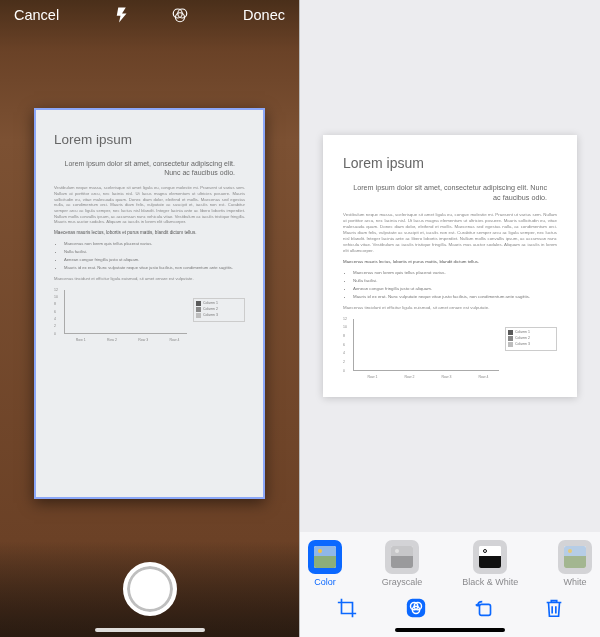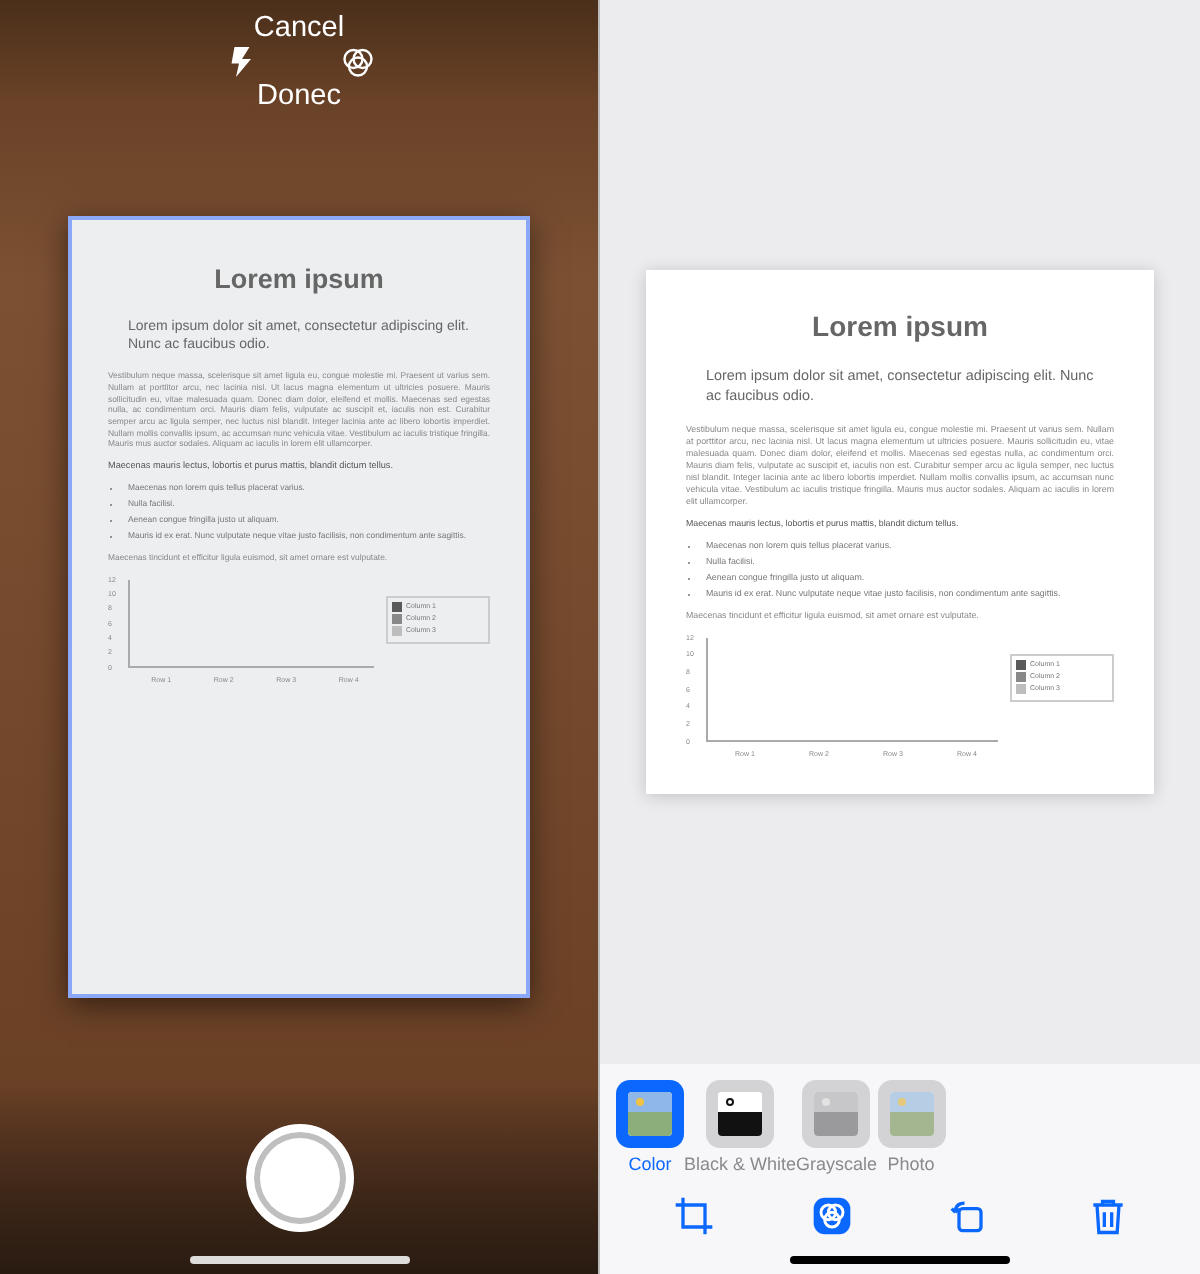--- a/index.html
+++ b/index.html
@@ -40,41 +40,40 @@
   }
   .status-right { display: flex; align-items: center; gap: 4px; }
   .camera-top-bar {
     display: flex;
     align-items: center;
     justify-content: space-between;
     padding: 6px 14px 10px 14px;
     color: #fff;
     font-size: 14.5px;
     font-weight: 400;
-    flex-direction: column;
   }
   .cam-center-icons { display: flex; gap: 40px; align-items: center; }
   .cam-center-icons svg { width: 18px; height: 18px; }
 
   .doc-on-desk {
     position: absolute;
     top: 108px;
     left: 34px;
     right: 34px;
     bottom: 138px;
     background: #eceef0;
     box-shadow: 0 4px 14px rgba(0,0,0,0.5);
     border: 2px solid rgba(60,110,255,0.55);
   }
   .doc-inner {
     padding: 22px 18px 10px 18px;
     color: #555;
   }
-  .doc-title { text-align:center; font-size: 13.5px; color:#666; font-weight:700; margin-bottom:12px; }
-  .doc-sub { text-align:left; font-size: 7px; color:#666; line-height:1.3; margin: 1px 10px 8px 10px; }
+  .doc-title { font-size: 13.5px; color:#666; font-weight:400; margin-bottom:12px; }
+  .doc-sub { text-align:right; font-size: 7px; color:#666; line-height:1.3; margin: 1px 10px 8px 10px; }
   .doc-para { font-size: 4.2px; color:#888; line-height:1.35; margin-bottom:5px; text-align: justify; }
   .doc-para.bold { font-size: 4.6px; color:#555; }
   .doc-bullets { font-size:4.2px; color:#777; padding-left:10px; margin-bottom:6px; }
   .doc-bullets li { margin-bottom:3px; }
 
   .mini-chart {
     margin-top: 8px;
     height: 56px;
     position: relative;
     display:flex;
@@ -131,21 +130,21 @@
   }
   .scanned-page .doc-title { font-size:14px; }
   .scanned-page .doc-sub { font-size:7.2px; margin-bottom:10px; }
   .scanned-page .doc-para { font-size:4.4px; }
   .scanned-page .doc-bullets { font-size:4.4px; }
   .scanned-page .mini-chart { height:64px; }
 
   .filter-bar {
     background:#f7f7f9;
     padding: 8px 8px 4px 8px;
-    display:flex; justify-content:flex-start; align-items:center;
+    display:flex; justify-content:space-between; align-items:center;
   }
   .filter-opt { display:flex; flex-direction:column; align-items:center; gap:3px; font-size:9px; color:#8a8a8d; }
   .filter-opt.active { color:#0b68ff; }
   .filter-thumb {
     width:34px; height:34px; border-radius:7px; background:#d3d3d6;
     display:flex; align-items:center; justify-content:center;
     position:relative; overflow:hidden;
   }
   .filter-opt.active .filter-thumb { background:#0b68ff; }
   .ft-inner {
@@ -341,46 +340,46 @@
             <div class="ft-sky" style="background:#8fb7e8"></div>
             <div class="ft-mtn" style="background:#8cae7a"></div>
             <div class="ft-sun" style="background:#f2c244"></div>
           </div>
         </div>
       <span>Color</span>
     </div>
     <div class="filter-opt">
       <div class="filter-thumb">
           <div class="ft-inner">
+            <div class="ft-sky" style="background:#c7c7c9"></div>
+            <div class="ft-mtn" style="background:#9a9a9c"></div>
+            <div class="ft-sun" style="background:#e2e2e2"></div>
+          </div>
+        </div>
+      <span>Grayscale</span>
+    </div>
+    <div class="filter-opt">
+      <div class="filter-thumb">
+          <div class="ft-inner">
             <div class="ft-sky" style="background:#fff"></div>
             <div class="ft-mtn" style="background:#111"></div>
             <div class="ft-sun" style="background:#fff;border:1px solid #111"></div>
           </div>
         </div>
       <span>Black &amp; White</span>
-    </div>
-    <div class="filter-opt">
-      <div class="filter-thumb">
-          <div class="ft-inner">
-            <div class="ft-sky" style="background:#c7c7c9"></div>
-            <div class="ft-mtn" style="background:#9a9a9c"></div>
-            <div class="ft-sun" style="background:#e2e2e2"></div>
-          </div>
-        </div>
-      <span>Grayscale</span>
     </div>
     <div class="filter-opt">
       <div class="filter-thumb">
           <div class="ft-inner">
             <div class="ft-sky" style="background:#b6cde6"></div>
             <div class="ft-mtn" style="background:#a3b690"></div>
             <div class="ft-sun" style="background:#e6c978"></div>
           </div>
         </div>
-      <span>Photo</span>
+      <span>White</span>
     </div>
   </div>
 
   <div class="tool-bar">
     <svg viewBox="0 0 24 24" fill="none" stroke="#0b68ff" stroke-width="1.8">
         <path d="M6 2 L6 18 L22 18 M2 6 L18 6 L18 22"></path>
       </svg>
     <svg viewBox="0 0 24 24">
         <rect x="2" y="2" width="20" height="20" rx="6" fill="#0b68ff"></rect>
         <circle cx="10" cy="10" r="4" fill="none" stroke="#fff" stroke-width="1.6"></circle>

